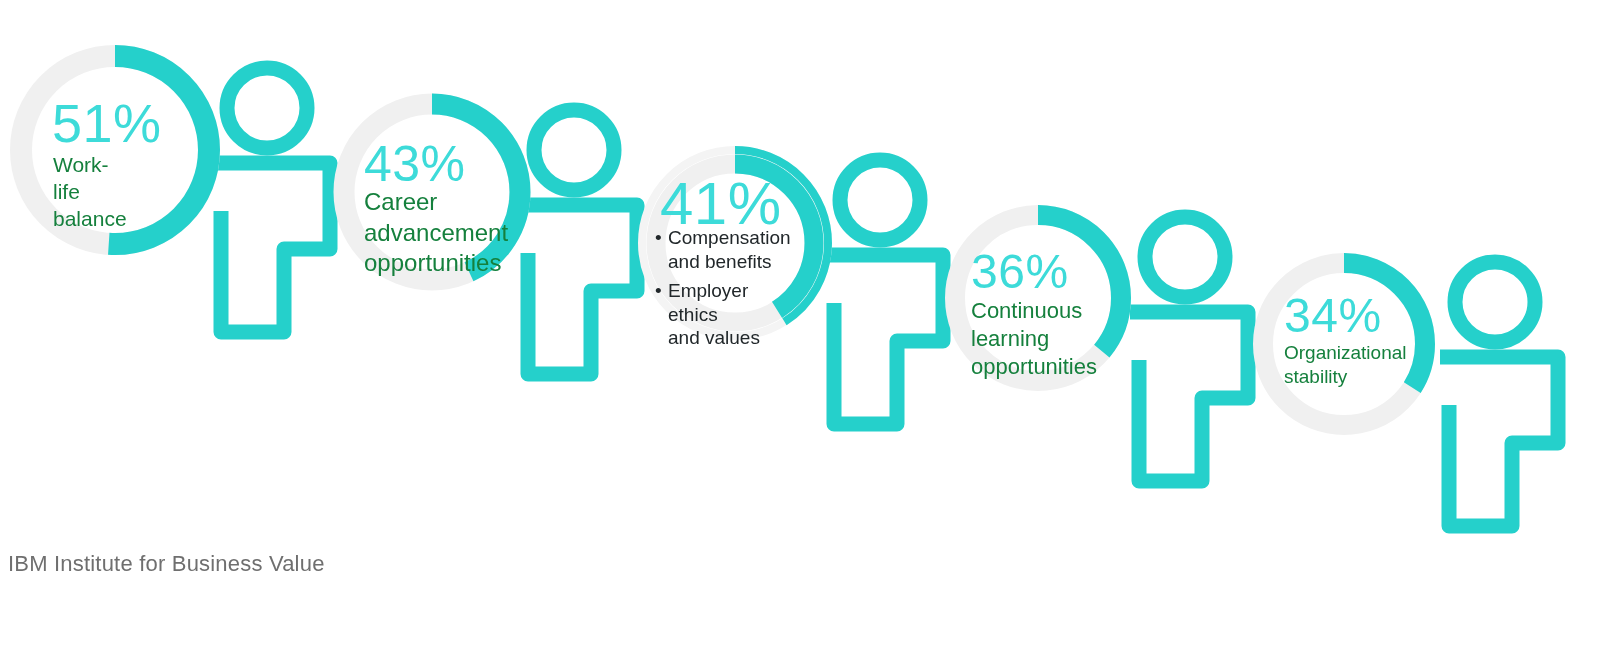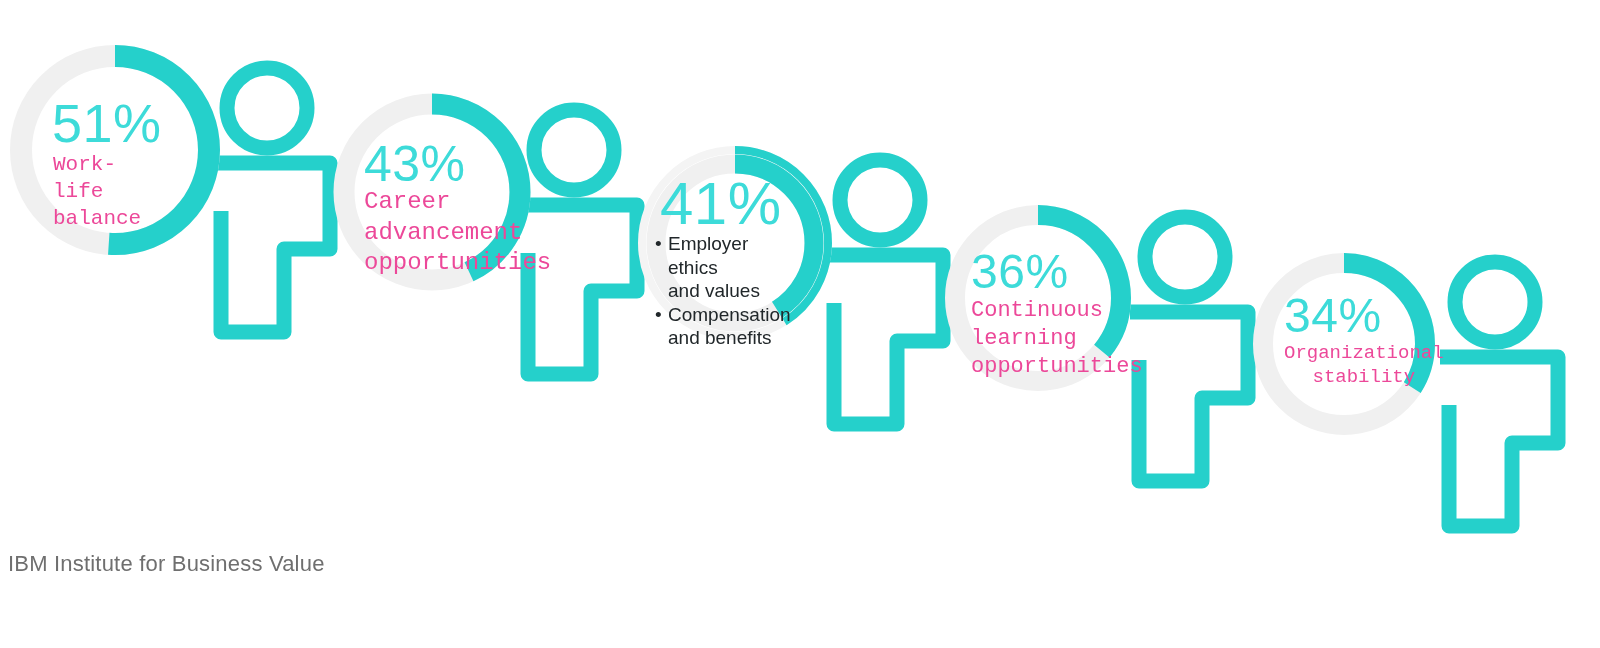--- a/index.html
+++ b/index.html
@@ -35,24 +35,23 @@
     position: absolute;
     white-space: nowrap;
     color: #3DDBD9;
     font-weight: 400;
     letter-spacing: 0.5px;
     line-height: 1;
   }
   .label {
     position: absolute;
     white-space: pre-line;
-    color: #ec4899;
+    color: #15803d;
     line-height: 1.28;
     font-weight: 400;
-    font-family: Liberation Mono, monospace;
   }
   .bullets {
     position: absolute;
     margin: 0;
     padding: 0;
     list-style: none;
     color: #21272A;
     line-height: 1.24;
   }
   .bullets li {
@@ -127,24 +126,24 @@
     <svg class="donut-svg" width="210" height="210" viewBox="0 0 210 210" style="position:absolute; left:630px; top:138px;">
       <circle cx="105" cy="105" r="79" fill="none" stroke="#F0F0F0" stroke-width="19"></circle>
       <circle cx="105" cy="105" r="93" fill="none" stroke="#F4F4F4" stroke-width="8"></circle>
       <circle cx="105" cy="105" r="79" fill="none" stroke="#25D0CB" stroke-width="19" stroke-dasharray="203.5 292.9" stroke-dashoffset="0" transform="rotate(-90 105 105)"></circle>
       <circle cx="105" cy="105" r="93" fill="none" stroke="#25D0CB" stroke-width="8" stroke-dasharray="239.6 344.8" stroke-dashoffset="0" transform="rotate(-90 105 105)"></circle>
     </svg>
 
     <div class="pct" style="left:660px; top:174px; font-size:60px;">41%</div>
 
     <ul class="bullets" style="left:655px; top:226px; font-size:19px;">
+      <li>Compensation
+and benefits</li>
       <li style="margin-top:6px;">Employer ethics
 and values</li>
-      <li>Compensation
-and benefits</li>
     </ul>
   </div>
 
   <div class="group" style="left:0px; top:0px;">
 
     <svg class="person-svg" width="140" height="300" viewBox="0 0 140 300" style="position:absolute; left:1130px; top:205px;" aria-hidden="true">
       <circle cx="55" cy="52" r="40" fill="none" stroke="#25D0CB" stroke-width="15"></circle>
       <path d="M 0 107 L 118 107 L 118 193 L 72 193 L 72 276 L 9 276 L 9 155" fill="none" stroke="#25D0CB" stroke-width="15" stroke-linejoin="round"></path>
     </svg>
 
@@ -165,19 +164,19 @@
       <circle cx="55" cy="52" r="40" fill="none" stroke="#25D0CB" stroke-width="15"></circle>
       <path d="M 0 107 L 118 107 L 118 193 L 72 193 L 72 276 L 9 276 L 9 155" fill="none" stroke="#25D0CB" stroke-width="15" stroke-linejoin="round"></path>
     </svg>
 
     <svg class="donut-svg" width="196" height="196" viewBox="0 0 196 196" style="position:absolute; left:1246px; top:246px;">
       <circle cx="98" cy="98" r="81" fill="none" stroke="#F0F0F0" stroke-width="20"></circle>
       <circle cx="98" cy="98" r="81" fill="none" stroke="#25D0CB" stroke-width="20" stroke-dasharray="173.0 335.9" stroke-dashoffset="0" transform="rotate(-90 98 98)"></circle>
     </svg>
 
     <div class="pct" style="left:1284px; top:292px; font-size:48px;">34%</div>
-    <div class="label" style="left:1284px; top:341px; font-size:19px;text-align:center;">Organizational
+    <div class="label" style="left:1284px; top:341px; font-size:19px;">Organizational
 stability</div>
   </div>
 
   <div id="footer">IBM Institute for Business Value</div>
 
 </div>
 
 </body></html>

